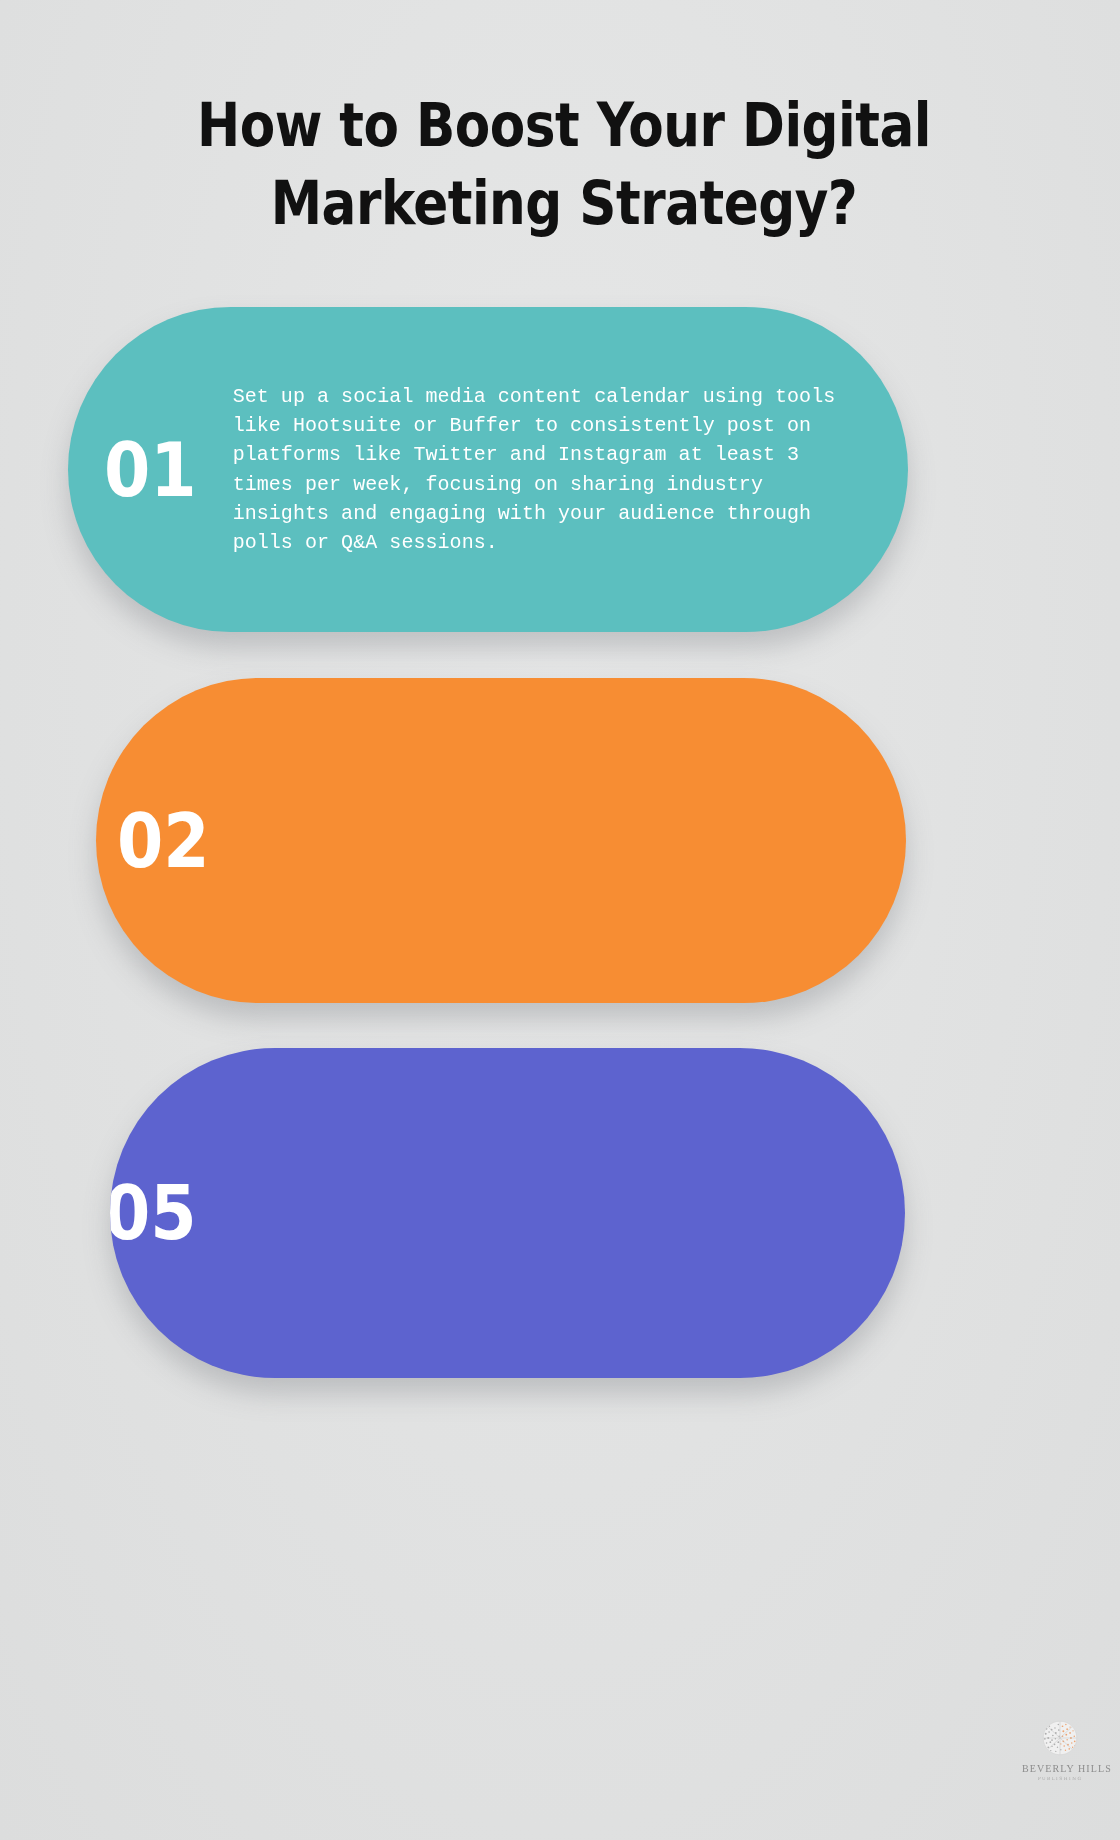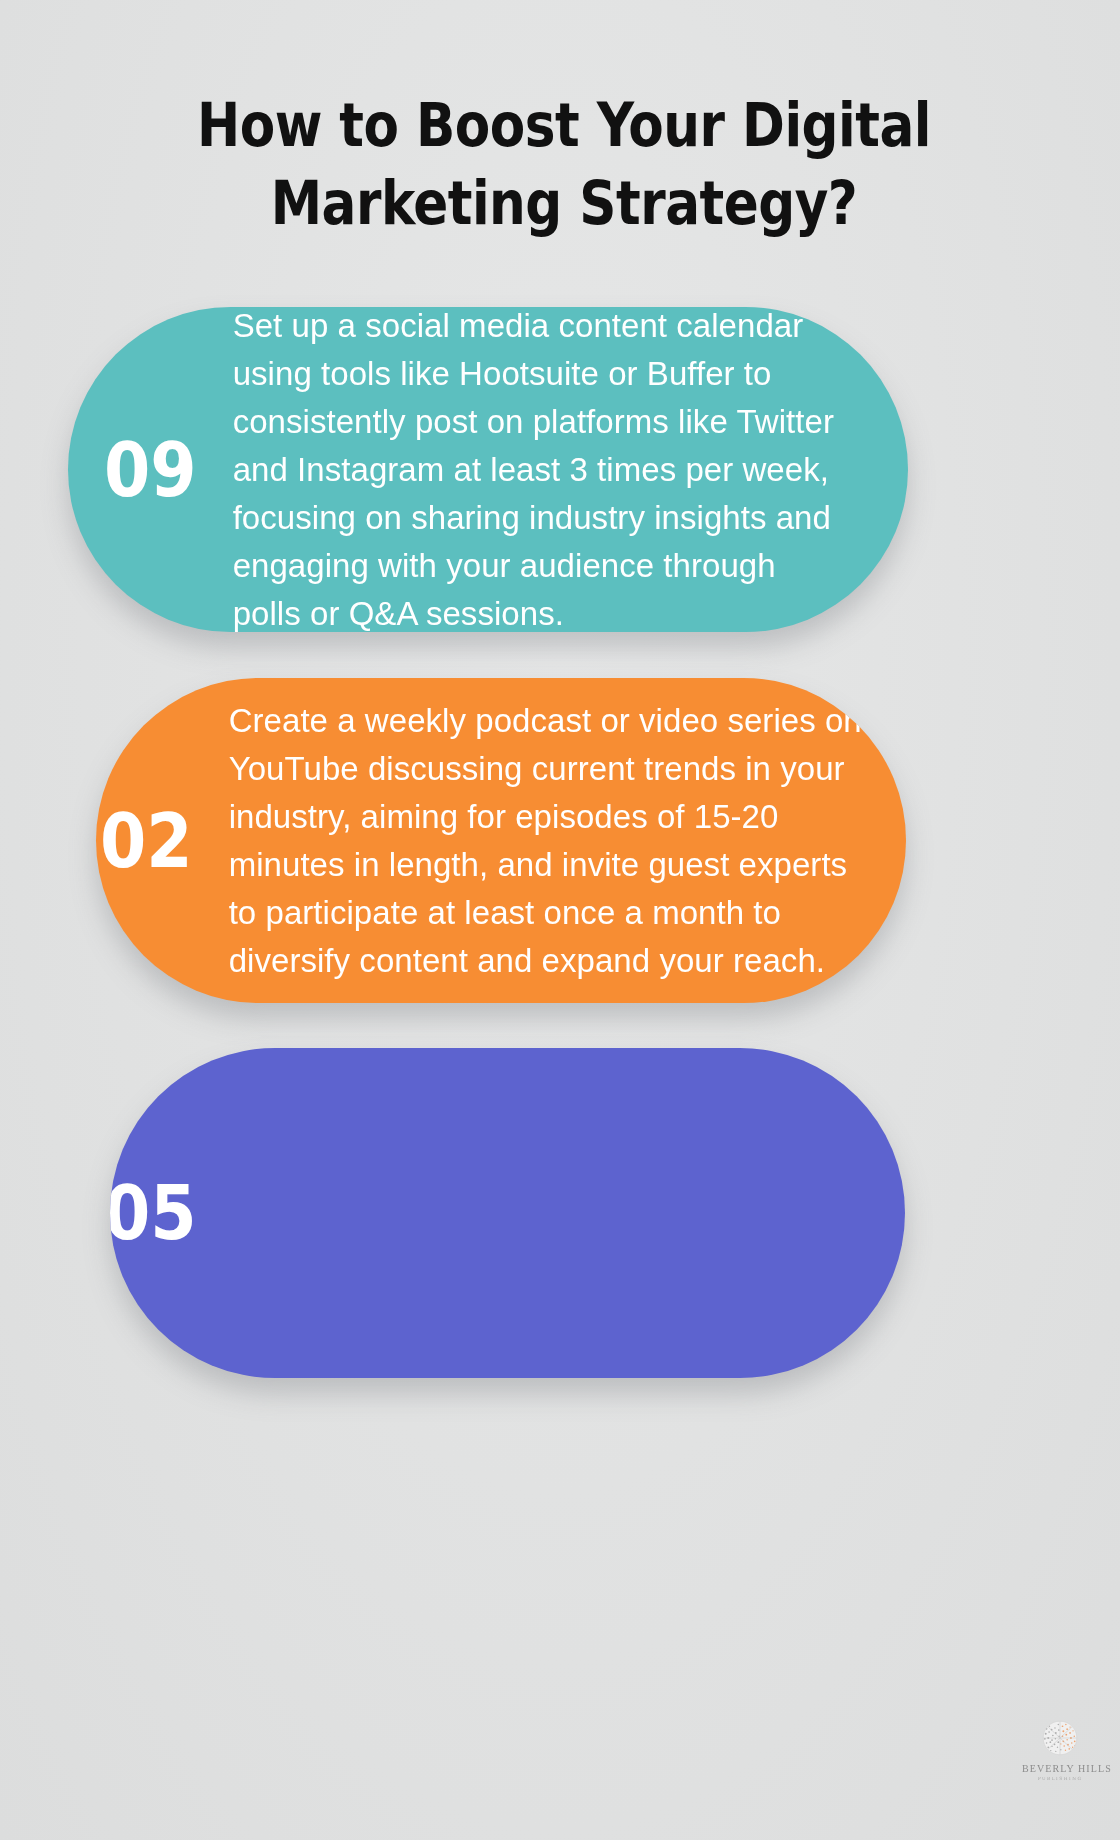--- a/index.html
+++ b/index.html
@@ -93,29 +93,29 @@
     flex: 0 0 auto;
     color: #ffffff;
     font-family: "DejaVu Sans Condensed", "Liberation Sans Narrow", "Liberation Sans", sans-serif;
     font-weight: 700;
     font-size: 74px;
     line-height: 1;
     letter-spacing: 0px;
     user-select: none;
   }
   .card-1 .card-number { margin-left: 36px; }
-  .card-2 .card-number { margin-left: 4px; }
+  .card-2 .card-number { margin-left: 21px; }
   .card-3 .card-number { margin-left: -6px; }
 
   .card-body {
     flex: 1 1 auto;
     color: #ffffff;
-    font-family: Liberation Sans, sans-serif;
+    font-family: Liberation Mono, monospace;
     font-weight: 400;
-    font-size: 33px;
+    font-size: 20px;
     line-height: 1.455;
     padding-left: 36px;
     padding-right: 36px;
     letter-spacing: 0.05px;
   }
   .card-1 .card-body { padding-right: 64px; }
   .card-2 .card-body { padding-right: 44px; }
   .card-3 .card-body { padding-right: 60px; }
 
   
@@ -155,27 +155,26 @@
 
 <div id="page">
 
   <div class="title-wrap">
     <h1 class="title"><span>How to Boost Your Digital</span><br><span>Marketing Strategy?</span></h1>
   </div>
 
   <div class="cards">
 
     <div class="card card-1">
-      <div class="card-number">09</div>
+      <div class="card-number">01</div>
       <div class="card-body">Set up a social media content calendar using tools like Hootsuite or Buffer to consistently post on platforms like Twitter and Instagram at least 3 times per week, focusing on sharing industry insights and engaging with your audience through polls or Q&amp;A sessions.</div>
     </div>
 
     <div class="card card-2">
       <div class="card-number">02</div>
-      <div class="card-body">Create a weekly podcast or video series on YouTube discussing current trends in your industry, aiming for episodes of 15-20 minutes in length, and invite guest experts to participate at least once a month to diversify content and expand your reach.</div>
     </div>
 
     <div class="card card-3">
       <div class="card-number">05</div>
     </div>
 
   </div>
 
   <div class="logo">
     <svg class="logo-mark" viewBox="0 0 100 100">

